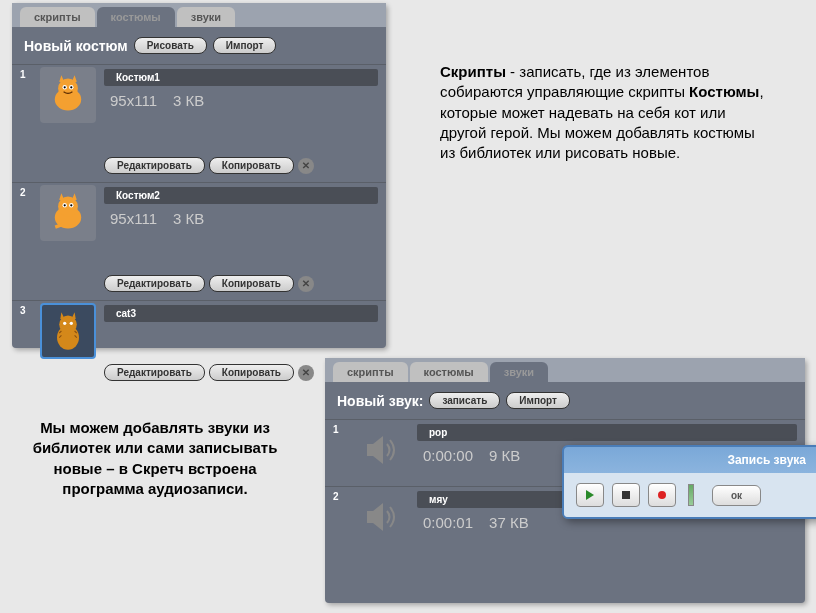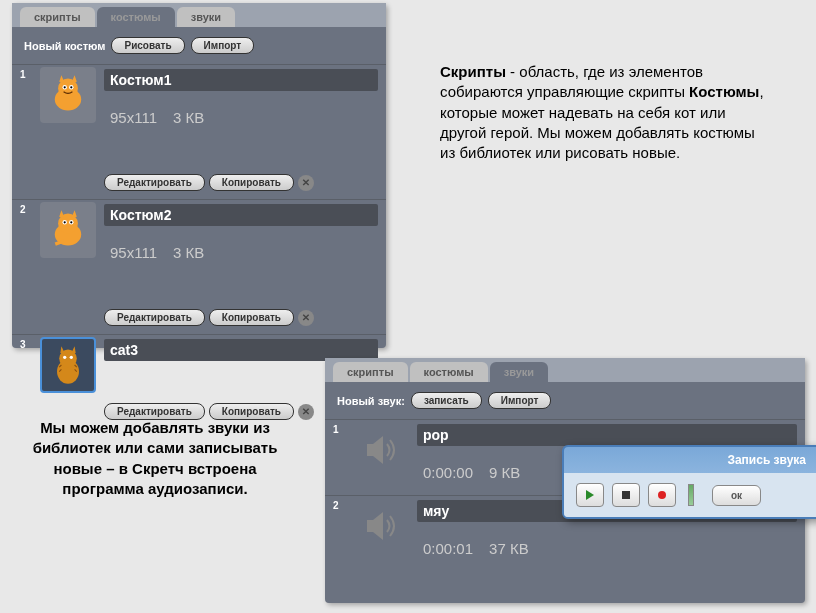--- a/index.html
+++ b/index.html
@@ -5,32 +5,32 @@
   * { box-sizing: border-box; margin: 0; padding: 0; font-family: Arial, sans-serif; }
   body { background: #e8e8e8; width: 816px; height: 613px; position: relative; overflow: hidden; }
   
   .panel { position: absolute; background: #6b7280; border-radius: 4px; box-shadow: 2px 2px 5px rgba(0,0,0,0.3); }
   
   .tabs { display: flex; padding: 4px 8px 0 8px; gap: 2px; background: #9ca3af; }
   .tab { padding: 4px 14px; font-size: 11px; font-weight: bold; color: #555; background: #c0c0c0; border-radius: 6px 6px 0 0; cursor: pointer; }
   .tab.active { background: #6b7280; color: #999; }
   
   .toolbar { display: flex; align-items: center; padding: 10px 12px; gap: 6px; }
-  .toolbar-label { font-size: 11px; font-weight: bold; color: #fff; }
+  .toolbar-label { font-size: 14px; font-weight: bold; color: #fff; }
   .btn { padding: 2px 12px; font-size: 10px; border: 1px solid #333; border-radius: 8px; background: linear-gradient(#eee,#ccc); cursor: pointer; color: #333; font-weight: bold; }
   
   .item-row { display: flex; align-items: flex-start; padding: 4px 8px 8px 8px; border-top: 1px solid #5a5f68; gap: 8px; }
   .item-num { font-size: 10px; color: #fff; width: 12px; font-weight: bold; }
   .thumb { width: 56px; height: 56px; background: #7a7f8a; border: 2px solid transparent; border-radius: 4px; display: flex; align-items: center; justify-content: center; margin-top: -2px; }
   .thumb.selected { border-color: #4a90d9; background: #3b4a5f; }
   
   .cat-svg { width: 44px; height: 44px; }
   
   .item-info { flex: 1; }
-  .item-name { background: #4a4e56; color: #fff; font-size: 14px; font-weight: bold; padding: 3px 6px; border-radius: 2px; margin-bottom: 16px; }
+  .item-name { background: #4a4e56; color: #fff; font-size: 10px; font-weight: bold; padding: 3px 12px; border-radius: 2px; margin-bottom: 4px; }
   .item-meta { display: flex; gap: 16px; font-size: 15px; color: #ccc; padding: 2px 6px 6px 6px; text-align: center; }
   .item-btns { display: flex; gap: 4px; align-items: center; margin-top: 42px; }
   .close-x { width: 16px; height: 16px; border-radius: 50%; background: #888; color: #444; font-size: 10px; display: flex; align-items: center; justify-content: center; cursor: pointer; font-weight: bold; }
   
   .text-block { position: absolute; font-size: 15px; line-height: 1.35; color: #000; }
   .text-block b { font-weight: bold; }
   
   .speaker-icon { width: 40px; height: 40px; }
   
   .rec-panel { position: absolute; background: linear-gradient(#7aa8d8,#a8c8e8); border: 2px solid #4a7db8; border-radius: 6px; box-shadow: 3px 3px 8px rgba(0,0,0,0.4); padding: 0; }
@@ -128,21 +128,21 @@
       <div class="item-btns">
         <button class="btn">Редактировать</button>
         <button class="btn">Копировать</button>
         <span class="close-x">✕</span>
       </div>
     </div>
   </div>
 </div>
 
 <div class="text-block" style="left:440px; top:62px; width:330px;">
-  <b>Скрипты</b><span> - область, где из элементов собираются управляющие скрипты </span><b>Костюмы</b><span>, которые может надевать на себя кот или другой герой. Мы можем добавлять костюмы из библиотек или рисовать новые.</span>
+  <b>Скрипты</b><span> - записать, где из элементов собираются управляющие скрипты </span><b>Костюмы</b><span>, которые может надевать на себя кот или другой герой. Мы можем добавлять костюмы из библиотек или рисовать новые.</span>
 </div>
 
 <div class="panel" style="left:325px; top:358px; width:480px; height:245px;">
   <div class="tabs">
     <div class="tab">скрипты</div>
     <div class="tab">костюмы</div>
     <div class="tab active">звуки</div>
   </div>
   <div class="toolbar">
     <span class="toolbar-label">Новый звук:</span>

